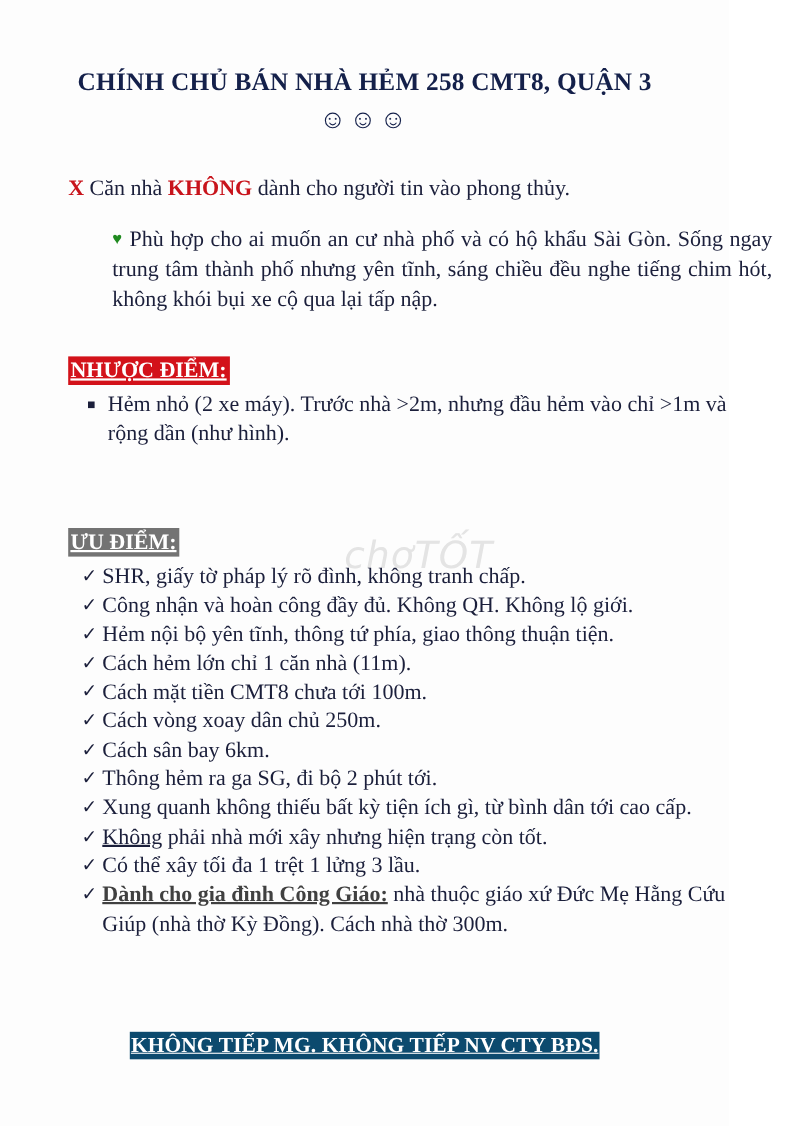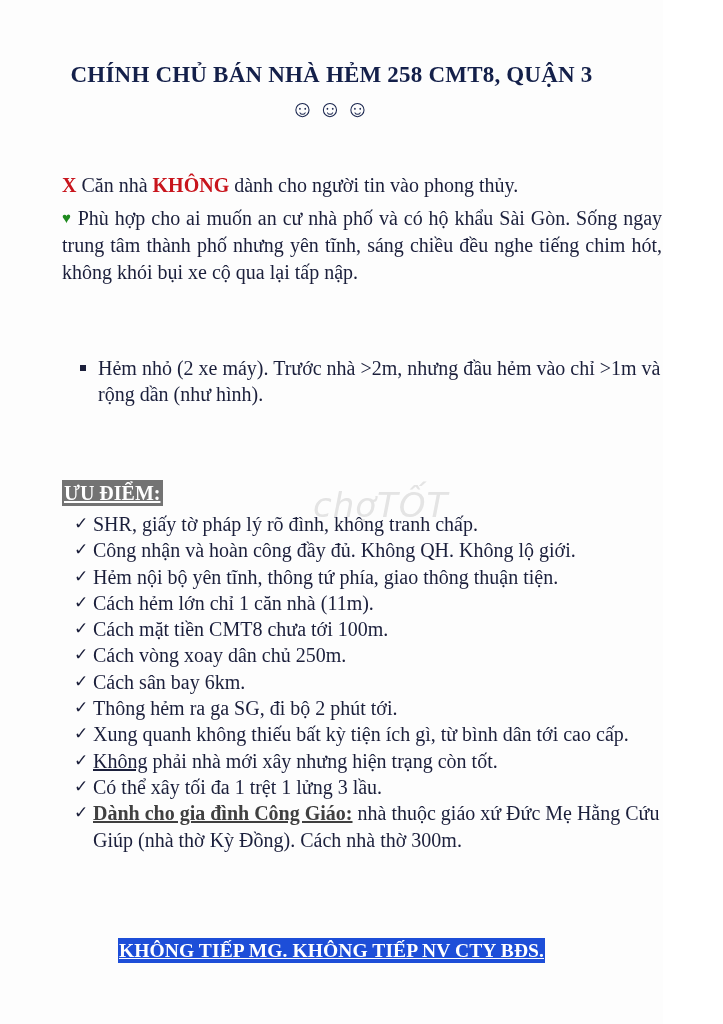--- a/index.html
+++ b/index.html
@@ -107,21 +107,21 @@
       font-weight: bold;
       text-decoration: underline;
     }
     .footer {
       position: absolute;
       top: 940px;
       left: 0; right: 0;
       text-align: center;
     }
     .footer span {
-      background: #1d4ed8;
+      background: #0c4a6e;
       color: #ffffff;
       font-weight: bold;
       font-size: 19.5px;
       padding: 2px 1px;
       text-decoration: underline;
       letter-spacing: 0.1px;
     }
     .watermark {
       position: absolute;
       left: 313px;
@@ -135,28 +135,29 @@
     }
   </style>
 </head>
 <body>
 
 <div class="page">
 
   <div class="title">CHÍNH CHỦ BÁN NHÀ HẺM 258 CMT8, QUẬN 3</div>
   <div class="smileys">☺☺☺</div>
 
-  <div class="para" style="top:172px;">
+  <div class="para" style="top:158px;">
     <span class="red-bold">X</span><span> Căn nhà </span><span class="red-bold">KHÔNG</span><span> dành cho người tin vào phong thủy.</span>
   </div>
 
-  <div class="para" style="top:205px;">
+  <div class="para" style="top:205px;margin-left:40px;">
     <span class="heart">♥</span><span> Phù hợp cho ai muốn an cư nhà phố và có hộ khẩu Sài Gòn. Sống ngay trung tâm thành phố nhưng yên tĩnh, sáng chiều đều nghe tiếng chim hót, không khói bụi xe cộ qua lại tấp nập.</span>
   </div>
 
+  <div class="section-head neg" style="top:324px;">NHƯỢC ĐIỂM:</div>
 
   <ul class="list squares">
     <li>
       <span class="mark"></span>
       <span>Hẻm nhỏ (2 xe máy). Trước nhà &gt;2m, nhưng đầu hẻm vào chỉ &gt;1m và rộng dần (như hình).</span>
     </li>
   </ul>
 
   <div class="section-head pos" style="top:480px;">ƯU ĐIỂM:</div>
 

